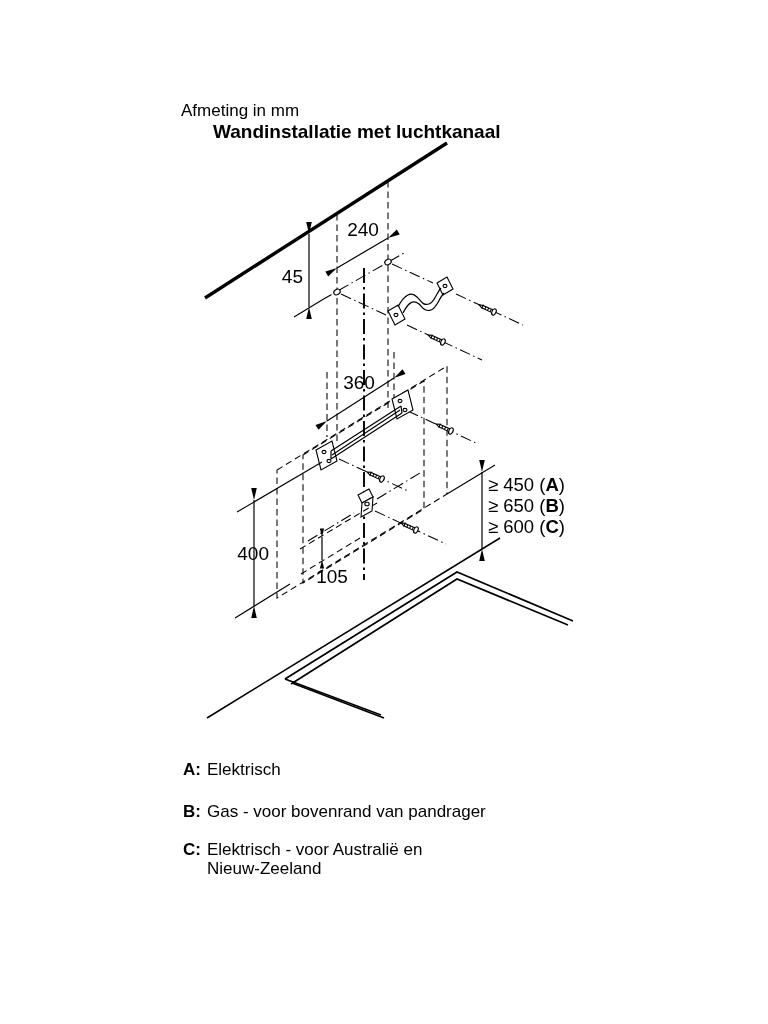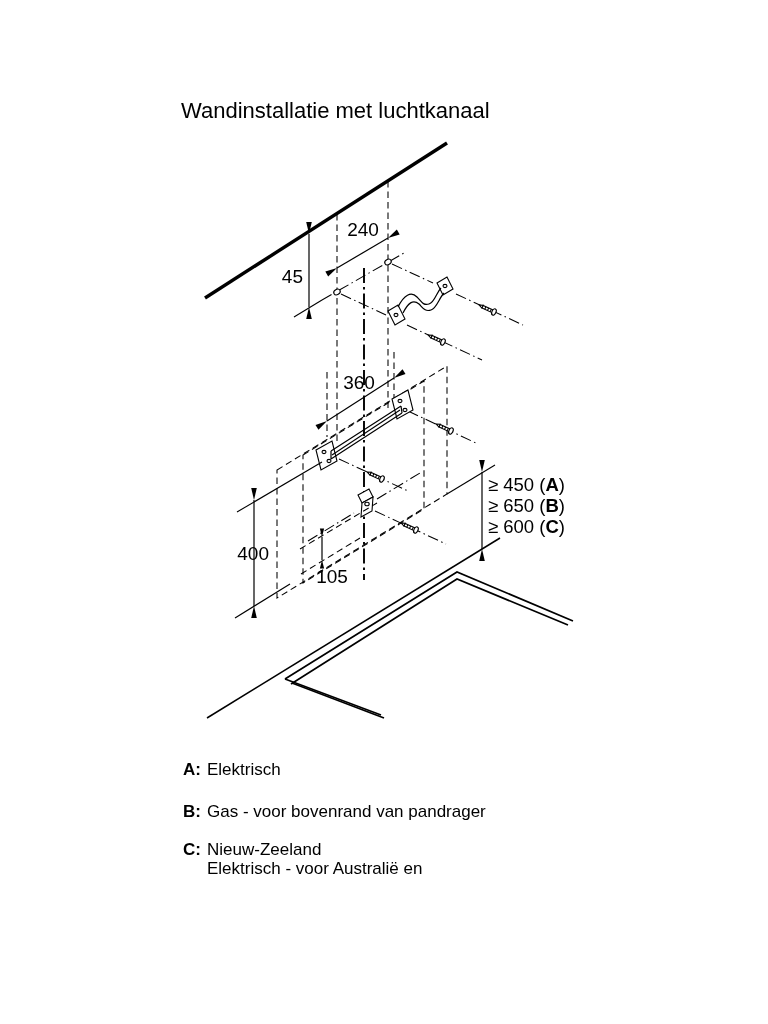--- a/index.html
+++ b/index.html
@@ -1,40 +1,41 @@
 <!DOCTYPE html>
 <html><head>
 <meta charset="utf-8">
 <style>
   html,body{margin:0;padding:0;background:#fff;}
   body{width:768px;height:1024px;position:relative;overflow:hidden;
        font-family:"Liberation Sans",sans-serif;color:#000;}
   .title{position:absolute;left:181px;top:100px;line-height:21px;}
   .t1{font-size:17px;font-weight:400;}
-  .t2{font-size:22px;font-weight:400;}
+  .t2{font-size:19px;font-weight:700;margin-left:32px;}
   svg{position:absolute;left:0;top:0;}
   svg .ln{stroke:#000;fill:none;stroke-width:1.2;}
   svg .thick{stroke:#000;fill:none;stroke-width:3.4;}
   svg .dash{stroke:#000;fill:none;stroke-width:1.05;stroke-dasharray:6.5 4;}
   svg .dashdot{stroke:#000;fill:none;stroke-width:1.05;stroke-dasharray:11 3.5 1.5 3.5;}
   svg .center{stroke:#000;fill:none;stroke-width:1.9;stroke-dasharray:15 4 2.5 4;}
   svg .dim{stroke:#000;fill:none;stroke-width:1.2;}
   svg .thin{stroke:#000;fill:none;stroke-width:1.1;}
   svg .hw{fill:#fff;stroke:#000;stroke-width:1.1;}
   svg text{font-family:"Liberation Sans",sans-serif;fill:#000;}
   .dimtxt{font-size:19px;}
   .clr{font-size:18.5px;}
   .clr .b{font-weight:700;}
   .legend-item{position:absolute;display:flex;font-size:17px;line-height:19px;}
   .lk{font-weight:700;width:24px;flex:0 0 24px;}
 </style>
 </head>
 <body>
 
 <div class="title">
+  <div class="t1">Afmeting in mm</div>
   <div class="t2">Wandinstallatie met luchtkanaal</div>
 </div>
 
 <svg width="768" height="1024" viewBox="0 0 768 1024">
   <defs>
     <marker id="arr" markerUnits="userSpaceOnUse" markerWidth="14" markerHeight="10" refX="0.6" refY="4.5" orient="auto-start-reverse">
       <path d="M0.6,4.5 L12.5,1.7 L12.5,7.3 Z" fill="#000"></path>
     </marker>
     <marker id="arrS" markerUnits="userSpaceOnUse" markerWidth="10" markerHeight="8" refX="0.5" refY="4" orient="auto-start-reverse">
       <path d="M0.5,4 L9,1.9 L9,6.1 Z" fill="#000"></path>
@@ -183,16 +184,16 @@
   <div class="lk">A:</div>
   <div>Elektrisch</div>
 </div>
 <div class="legend-item" style="left:183px;top:802px">
   <div class="lk">B:</div>
   <div>Gas - voor bovenrand van pandrager</div>
 </div>
 <div class="legend-item" style="left:183px;top:840px">
   <div class="lk">C:</div>
   <div>
+    <div>Elektrisch - voor Australië en</div>
     <div>Nieuw-Zeeland</div>
-    <div>Elektrisch - voor Australië en</div>
   </div>
 </div>
 
 </body></html>

